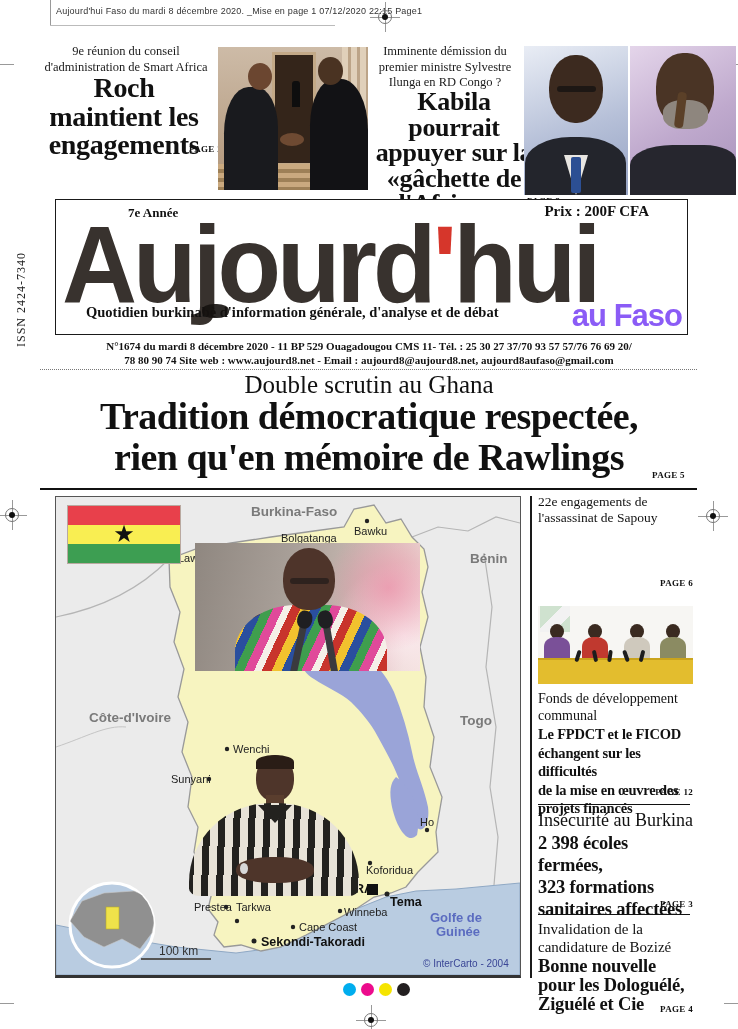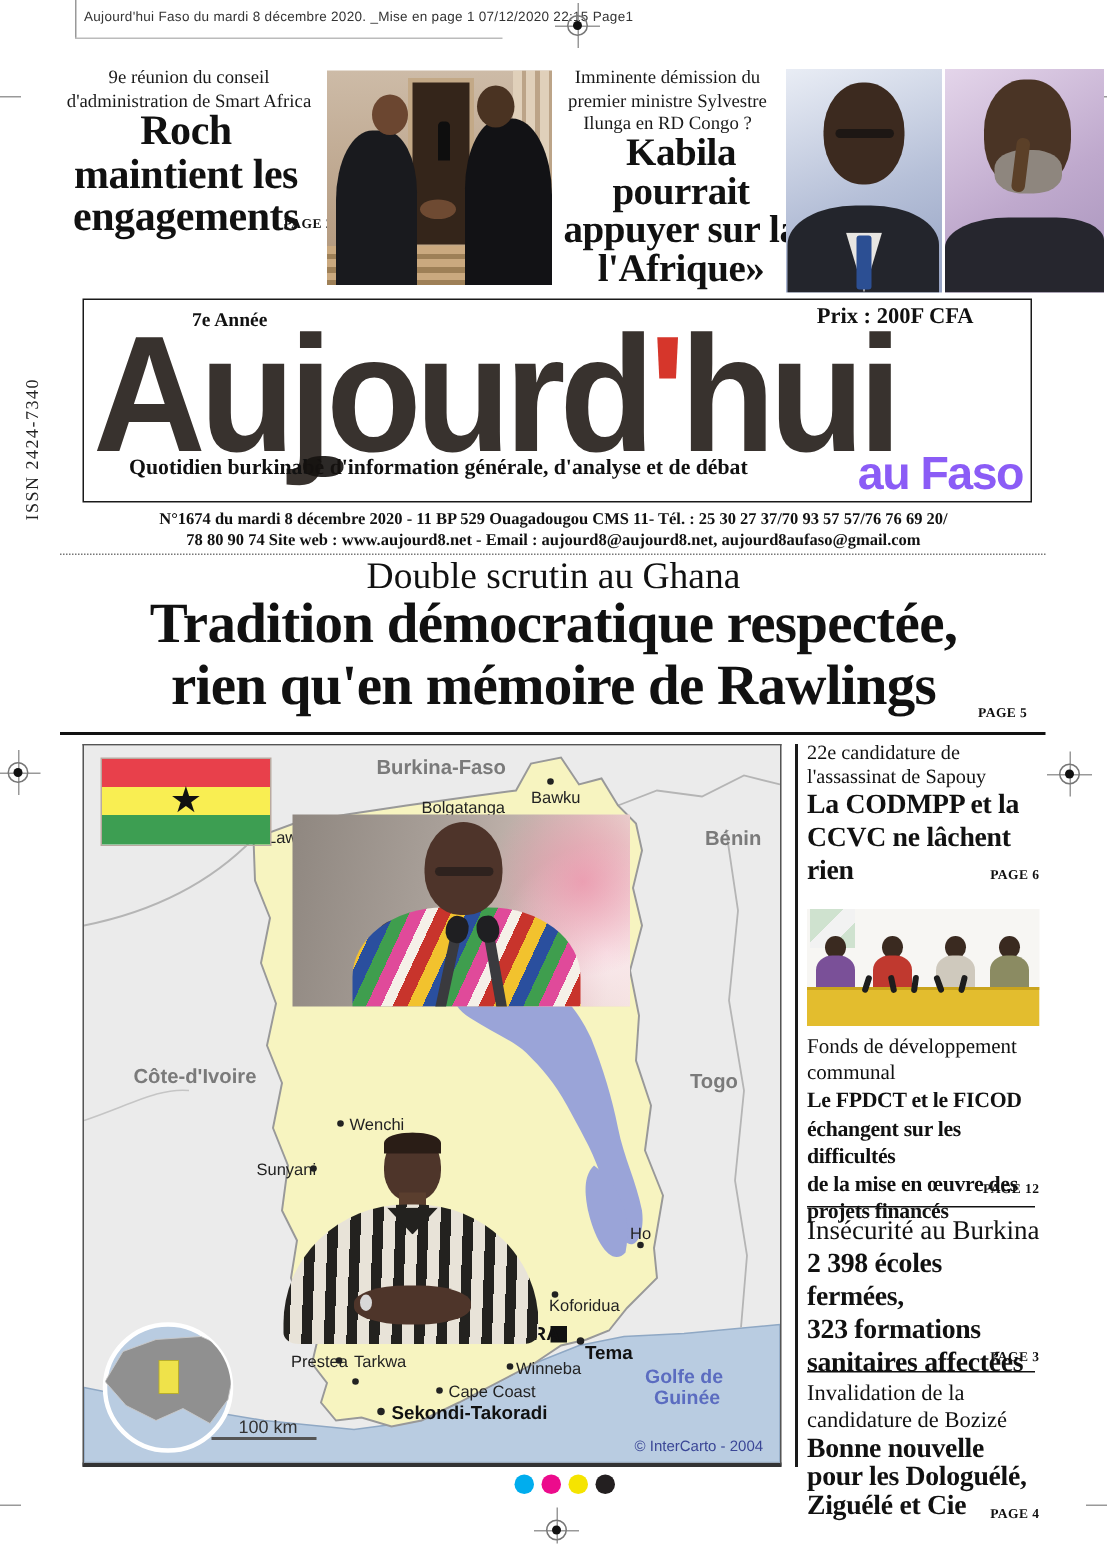--- a/index.html
+++ b/index.html
@@ -179,20 +179,21 @@
 </div>
 
 <div class="abs kicker tr-kicker">
   <div>Imminente démission du</div>
   <div>premier ministre Sylvestre</div>
   <div>Ilunga en RD Congo ?</div>
 </div>
 <div class="abs tr-headline">
   <div>Kabila pourrait</div>
   <div>appuyer sur la</div>
+  <div>«gâchette de</div>
   <div>l'Afrique»</div>
   <span class="pageref" style="position:absolute;right:-22px;bottom:2px">PAGE 8</span>
 </div>
 <div class="abs photoB">
   <div class="pb-suit"></div>
   <div class="pb-shirt"></div>
   <div class="pb-tie"></div>
   <div class="pb-head"></div>
   <div class="pb-glasses"></div>
 </div>
@@ -322,27 +323,22 @@
     <div class="pe-collar"></div>
     <div class="pe-hands"></div>
     <div class="pe-watch"></div>
   </div>
 </div>
 
 <div class="abs divider-v"></div>
 
 <div class="abs sidebar">
   <div class="sb-kicker" style="top:0">
-    <div>22e candidature de</div>
+    <div>22e engagements de</div>
     <div>l'assassinat de Sapouy</div>
-  </div>
-  <div class="sb-head" style="top:32px">
-    <div>La CODMPP et la</div>
-    <div>CCVC ne lâchent</div>
-    <div>rien</div>
   </div>
   <div class="sb-page pageref" style="top:84px">PAGE 6</div>
 
   <div class="photoF">
     <div class="pf-poster"></div>
     <div class="pf-head" style="left:12px"></div>
     <div class="pf-man" style="left:6px;background:#7a5098"></div>
     <div class="pf-head" style="left:50px"></div>
     <div class="pf-man" style="left:44px;background:#c0392f"></div>
     <div class="pf-head" style="left:92px"></div>

